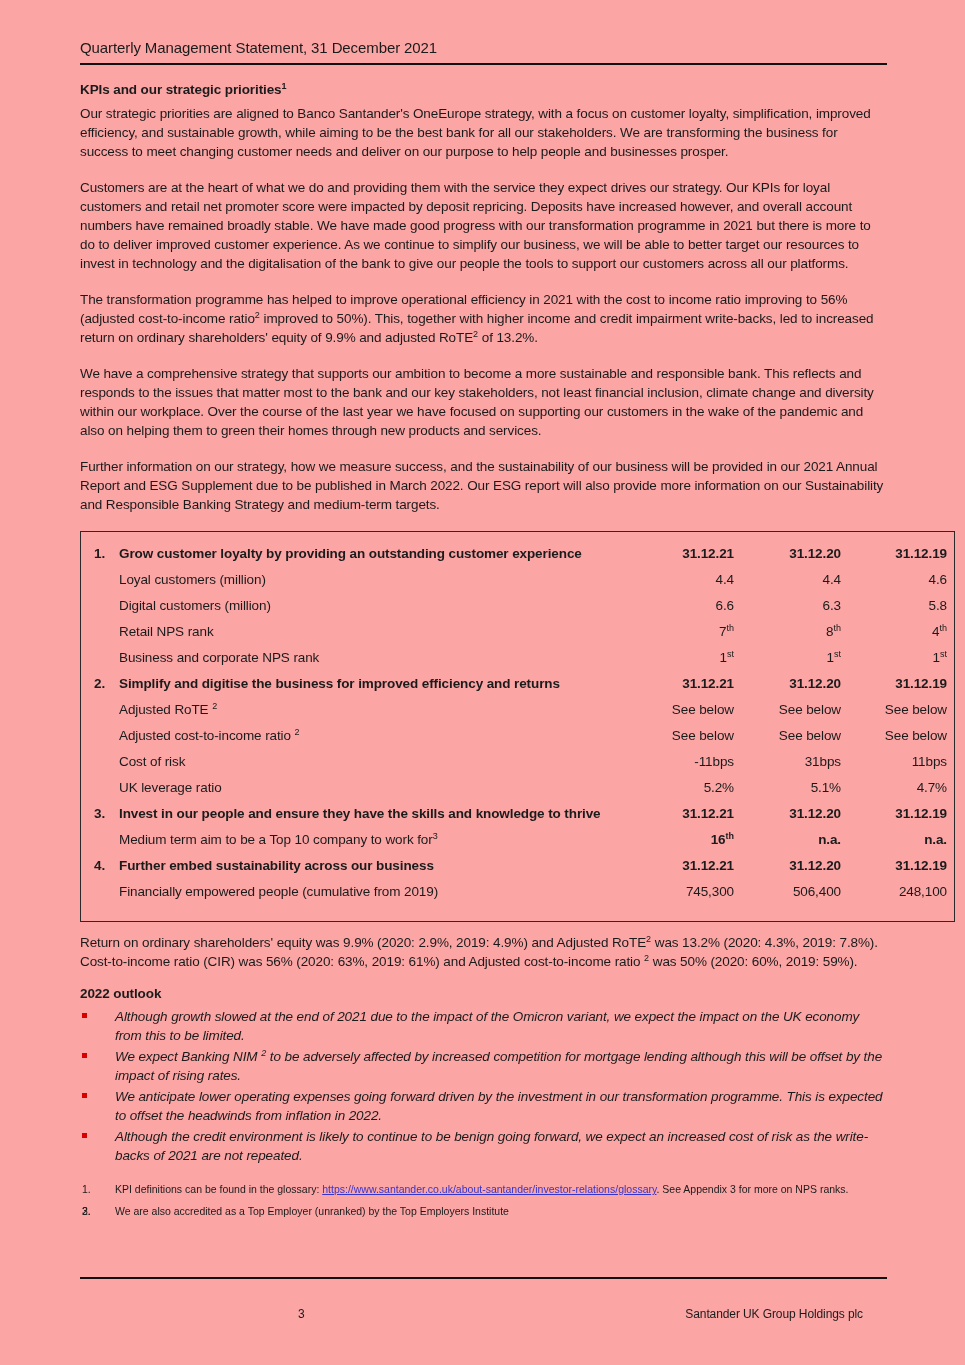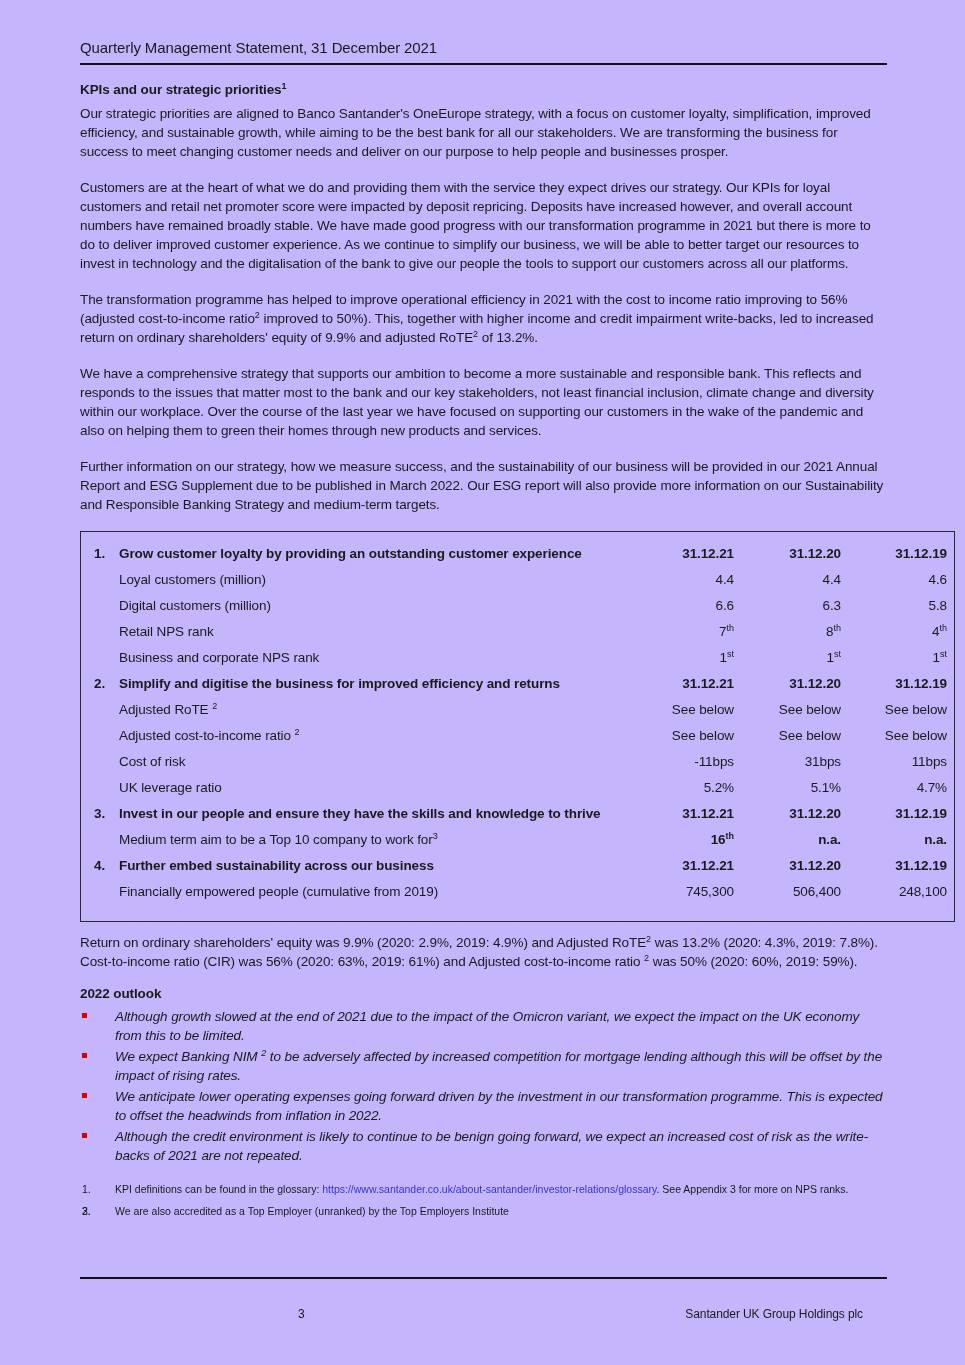--- a/index.html
+++ b/index.html
@@ -2,21 +2,21 @@
 <html><head>
 <meta charset="utf-8">
 <style>
   * { margin: 0; padding: 0; box-sizing: border-box; }
   html, body { background: #ffffff; }
   .page {
     position: relative;
     width: 965px;
     height: 1365px;
     margin: 0 auto;
-    background: #c4b5fd;
+    background: #fca5a5;
     font-family: "Liberation Sans", sans-serif;
     color: #1b1b1b;
     font-size: 13.5px;
     line-height: 19px;
     letter-spacing: -0.1px;
     overflow: hidden;
   }
   .content { padding: 38px 78px 0 80px; }
 
   .doc-title { font-size: 15px; line-height: 20px; }
@@ -55,21 +55,21 @@
   ul.bullets { list-style: none; font-style: italic; }
   ul.bullets li { position: relative; padding-left: 35px; margin: 0 0 2px 0; }
   .bullet-marker {
     position: absolute; left: 2px; top: 6px;
     width: 5px; height: 5px; display: inline-block;
   }
 
   ol.footnotes { list-style: none; margin-top: 17px; font-size: 10.5px; line-height: 15px; letter-spacing: 0; }
   ol.footnotes li { position: relative; padding-left: 35px; margin-bottom: 7px; }
   .fn-num { position: absolute; left: 2px; }
-  a.link { cursor: pointer; }
+  a.link { text-decoration: underline; cursor: pointer; }
 
   .page-footer { position: absolute; left: 0; right: 0; top: 1277px; }
   .footer-rule { border: none; border-top: 2px solid #111; margin: 0 78px 0 80px; }
   .footer-page-num { position: absolute; top: 28px; left: 298px; font-size: 12px; }
   .footer-company { position: absolute; top: 28px; right: 102px; font-size: 12px; margin-left: 16px; }
 </style>
 </head>
 <body>
 
 <div class="page">

